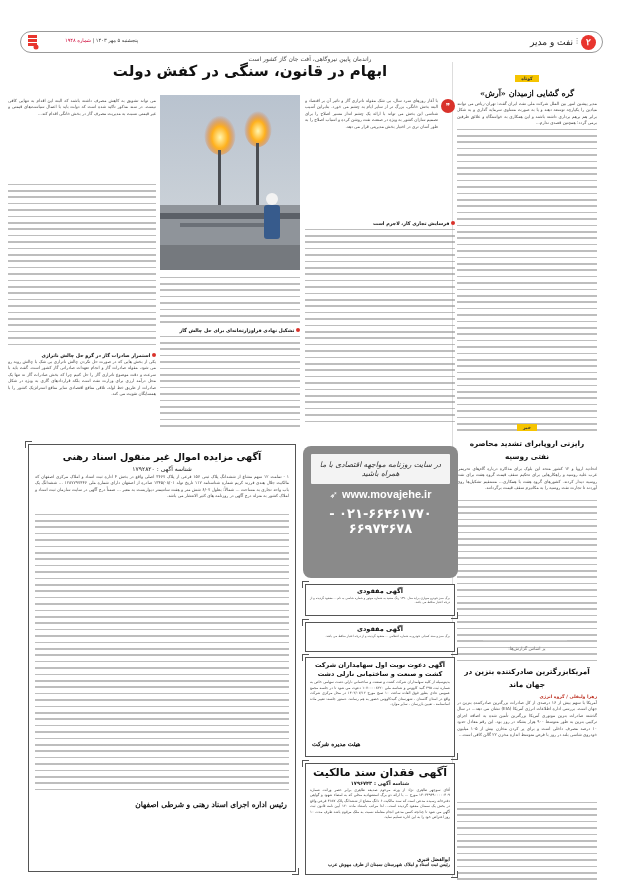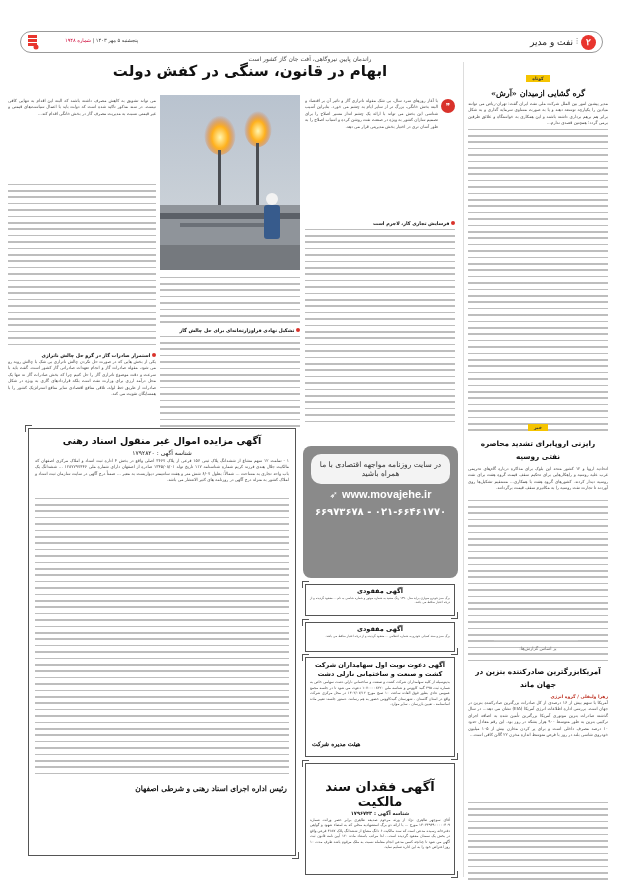--- a/index.html
+++ b/index.html
@@ -13,42 +13,42 @@
   .logo-area{left:200px;top:0;width:130px;height:20px;background:repeating-linear-gradient(90deg,#f2f2f2 0 2px,#fff 2px 4px),repeating-linear-gradient(0deg,#eee 0 2px,transparent 2px 4px);display:flex;flex-direction:column;align-items:center;justify-content:center}
   .logo{color:#d42a2a;font-weight:bold;font-size:11px;font-family:"DejaVu Serif",serif;line-height:12px}
   .logo-url{font-size:3.5px;color:#888;line-height:5px;font-family:"Liberation Sans",sans-serif}
   .hdr-date{left:44px;top:5px;font-size:5px;color:#333}
   .hdr-date .issue{color:#c03}
   .hdr-icon{left:6px;top:2px;width:12px;height:16px}
   
   .lines{font-size:4.2px;line-height:6.4px;color:#444;text-align:justify;overflow:hidden}
   .fake{background:repeating-linear-gradient(180deg,transparent 0 1.6px,#888 1.6px 3.2px,transparent 3.2px 6.4px);opacity:.55}
   
-  .sidebar{right:12px;top:62px;width:145px;height:815px;border-left:1px solid #ddd;padding-left:8px}
+  .sidebar{right:23px;top:62px;width:145px;height:815px;border-left:1px solid #ddd;padding-left:8px}
   .tag{display:inline-block;background:#f5c400;color:#333;font-size:4.5px;padding:1px 6px;font-weight:bold}
   .side-h{font-size:8px;font-weight:bold;text-align:center;color:#111;font-family:"DejaVu Serif",serif;line-height:11px}
   .side-h2{font-size:7.3px;font-weight:bold;text-align:center;color:#111;line-height:13px}
   .side-kicker{font-size:4.5px;text-align:center;color:#666}
   .byline{font-size:4.5px;color:#c0392b;font-weight:bold}
   
   .kicker{left:180px;top:55px;width:260px;text-align:center;font-size:6px;color:#444}
   .headline{left:40px;top:62px;width:420px;text-align:center;font-size:15px;font-weight:bold;color:#111;font-family:"DejaVu Sans",sans-serif}
   .photo{left:160px;top:95px;width:140px;height:175px;overflow:hidden}
   .bullet{width:10px;height:10px;border-radius:50%;background:#d9322b;display:inline-block}
   .subhead{font-size:4.8px;font-weight:bold;color:#111;line-height:7px}
   
   .adbox{border:1px solid #555;background:#fff;position:absolute}
   .adbox::before,.adbox::after{content:"";position:absolute;width:6px;height:6px;border:1px solid #555}
   .adbox::before{top:-4px;left:-4px;border-right:none;border-bottom:none}
   .adbox::after{bottom:-4px;right:-4px;border-left:none;border-top:none}
   .ad-title{font-weight:bold;text-align:center;color:#111;font-family:"DejaVu Sans",sans-serif}
   .promo{left:303px;top:446px;width:155px;height:132px;background:#8a8a8a;border-radius:8px}
-  .promo-card{background:#f3f3f3;border-radius:10px;text-align:center;font-family:"DejaVu Serif",serif;color:#333}
+  .promo-card{background:#f3f3f3;border-radius:1px;text-align:center;font-family:"DejaVu Serif",serif;font-style:italic;color:#333}
   .promo-url{color:#fff;font-family:"Liberation Sans",sans-serif;font-weight:bold;font-size:11px;text-align:center}
-  .promo-phone{color:#fff;font-weight:bold;font-size:10px;text-align:center;letter-spacing:.3px}
+  .promo-phone{color:#fff;font-weight:bold;font-size:13px;text-align:center;letter-spacing:.3px}
   .sign{font-weight:bold;color:#111;font-family:"DejaVu Serif",serif}
 </style>
 </head>
 <body>
 
 <div class="abs header">
   <div class="abs hdr-section">
     <span class="pgnum">۲</span>
     <span style="font-size:8px;color:#555">⫶</span>
     <span>نفت و مدیر</span>
@@ -152,21 +152,21 @@
 
 <div class="abs promo">
   <div class="promo-card" style="margin:8px 8px 0;padding:6px 4px;font-size:7.5px">در سایت روزنامه مواجهه اقتصادی با ما همراه باشید</div>
   <div style="display:flex;align-items:center;justify-content:center;gap:4px;margin-top:4px">
     <span class="promo-url">www.movajehe.ir</span>
     <span style="color:#fff;font-size:10px">➶</span>
   </div>
   <div class="promo-phone" style="margin-top:6px">۰۲۱-۶۶۴۶۱۷۷۰ - ۶۶۹۷۳۶۷۸</div>
 </div>
 
-<div class="adbox" style="left:28px;top:428px;width:268px;height:428px">
+<div class="adbox" style="left:28px;top:444px;width:268px;height:428px">
   <div class="ad-title" style="font-size:9.5px;margin-top:6px">آگهی مزایده اموال غیر منقول اسناد رهنی</div>
   <div style="text-align:center;font-size:6px;margin-top:3px">شناسه آگهی : ۱۷۹۲۸۲۰</div>
   <div class="lines" style="padding:2px 6px;height:322px;position:relative">
     <span>۱ - تمامت ۱۲ سهم مشاع از ششدانگ پلاک ثبتی ۱۵۷ فرعی از پلاک ۳۶۶۷ اصلی واقع در بخش ۴ اداره ثبت اسناد و املاک مرکزی اصفهان که مالکیت جلال هندی فرزند کریم شماره شناسنامه ۱۱۷ تاریخ تولد ۱۳۴۵/۰۸/۰۱ صادره از اصفهان دارای شماره ملی ۱۲۸۷۷۹۷۴۴۶ ... ششدانگ یک باب واحد تجاری به مساحت ... شمالاً: بطول ۶/۰۷ شش متر و هفت سانتیمتر دیواریست به معبر ... ضمناً درج آگهی در سایت سازمان ثبت اسناد و املاک کشور به منزله درج آگهی در روزنامه های کثیر الانتشار می باشد.</span>
     <div class="fake" style="position:absolute;top:40px;left:6px;right:6px;bottom:0"></div>
   </div>
   <div class="sign" style="font-size:7.5px;padding-right:8px;margin-top:6px">رئیس اداره اجرای اسناد رهنی و شرطی اصفهان</div>
 </div>
 
 <div class="adbox" style="left:305px;top:584px;width:150px;height:32px">
@@ -180,18 +180,18 @@
 </div>
 
 <div class="adbox" style="left:305px;top:657px;width:150px;height:100px">
   <div class="ad-title" style="font-size:6.5px;margin-top:3px">آگهی دعوت نوبت اول سهامداران شرکت</div>
   <div class="ad-title" style="font-size:6.5px;margin-top:1px">کشت و صنعت و ساختمانی نارلی دشت</div>
   <div class="lines" style="font-size:3.6px;line-height:5.6px;padding:2px 4px;height:62px">بدینوسیله از کلیه سهامداران شرکت کشت و صنعت و ساختمانی نارلی دشت سهامی خاص به شماره ثبت ۳۹۵ گنبد کاووس و شناسه ملی ۱۰۷۰۰۰۰۸۳۲۰ دعوت می شود تا در جلسه مجمع عمومی عادی بطور فوق العاده ساعت ۱۰ صبح مورخ ۱۴۰۳/۰۷/۱۲ در محل مرکزی شرکت واقع در استان گلستان - شهرستان گنبدکاووس حضور به هم رسانند. دستور جلسه: تغییر ماده اساسنامه - تعیین بازرسان - سایر موارد.</div>
   <div class="sign" style="font-size:6px;padding-left:6px;text-align:left">هیئت مدیره شرکت</div>
 </div>
 
 <div class="adbox" style="left:305px;top:763px;width:150px;height:112px">
-  <div class="ad-title" style="font-size:13px;margin-top:15px">آگهی فقدان سند مالکیت</div>
+  <div class="ad-title" style="font-size:11px;margin-top:2px">آگهی فقدان سند مالکیت</div>
   <div style="text-align:center;font-size:5px;margin-top:1px;font-weight:bold">شناسه آگهی : ۱۷۹۶۷۴۳</div>
   <div class="lines" style="font-size:3.6px;line-height:5.4px;padding:2px 4px;height:70px">آقای سوچهر طاهری نژاد از ورثه مرحوم صدیقه طاهری برابر حصر وراثت شماره ۱۴۰۳۳۹۳۹۰۰۰۰۰۴۰۹ مورخ ... با ارائه دو برگ استشهادیه محلی که به امضاء شهود و گواهی دفترخانه رسیده مدعی است که سند مالکیت ۶ دانگ مشاع از ششدانگ پلاک ۴۱۵۷ فرعی واقع در بخش یک سمنان مفقود گردیده است... لذا مراتب باستناد ماده ۱۲۰ آیین نامه قانون ثبت آگهی می شود تا چنانچه کسی مدعی انجام معامله نسبت به ملک مرقوم باشد ظرف مدت ۱۰ روز اعتراض خود را به این اداره تسلیم نماید.</div>
   <div class="sign" style="font-size:5px;padding-right:4px">ابوالفضل قنبری</div>
   <div class="sign" style="font-size:4.5px;padding-right:4px">رئیس ثبت اسناد و املاک شهرستان سمنان از طرف مهوش عرب</div>
 </div>
 
 </body></html>

